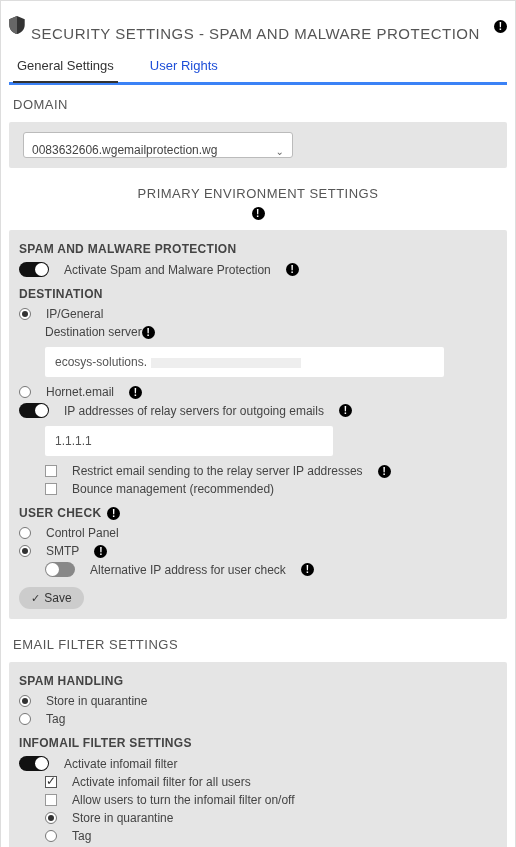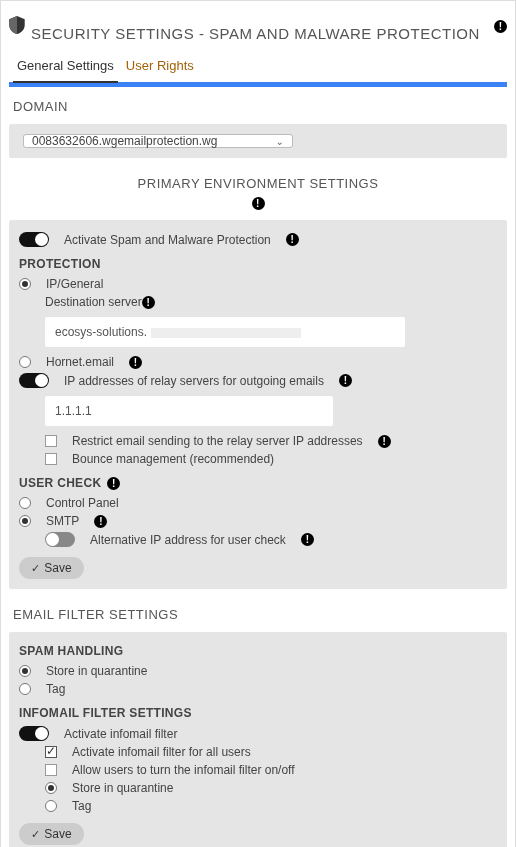--- a/index.html
+++ b/index.html
@@ -37,28 +37,28 @@
     color: #fff;
     font-size: 10px;
     font-weight: bold;
     align-items: center;
     justify-content: center;
     cursor: default;
     vertical-align: middle;
   }
   .tabs {
     display: flex;
-    gap: 4px;
-    border-bottom: 5px solid #3b82f6;
+    gap: 28px;
+    border-bottom: 3px solid #3b82f6;
     padding: 0 4px;
   }
   .tab {
     padding: 6px 4px 8px 4px;
     font-size: 13px;
-    color: #a16207;
+    color: #1d4ed8;
     cursor: pointer;
     border-bottom: 2px solid transparent;
     margin-bottom: -1px;
   }
   .tab.active {
     border-bottom: 2px solid #333;
     color: #333;
   }
   .section-title {
     font-size: 13px;
@@ -84,26 +84,26 @@
     font-weight: 600;
     letter-spacing: 0.3px;
     color: #444;
     padding: 2px 0 4px 0;
     display: flex;
     align-items: center;
     gap: 6px;
   }
   .domain-select {
     width: 270px;
-    height: 14px;
+    height: 26px;
     border: 1px solid #bbb;
     border-radius: 3px;
     background: #fff;
     display: flex;
-    align-items: center;
+    align-items: flex-end;
     justify-content: space-between;
     padding: 0 8px;
     font-size: 12px;
     color: #444;
     margin: 0 4px;
     cursor: pointer;
   }
   .chev { font-size: 10px; color: #666; }
   .row {
     display: flex;
@@ -166,21 +166,21 @@
     font-size: 12px;
     color: #333;
   }
   .text-input {
     background: #fff;
     border: none;
     border-radius: 2px;
     padding: 8px 10px;
     font-size: 12px;
     color: #555;
-    width: 360px;
+    width: 399px;
     margin: 6px 0 6px 26px;
   }
   .text-input.sm { width: 288px; }
   .sublabel {
     font-size: 12px;
     color: #444;
     padding: 2px 0 2px 26px;
     display: flex;
     align-items: center;
     gap: 0;
@@ -229,28 +229,29 @@
       <span class="chev">⌄</span>
     </div>
   </div>
 
   <div class="section-title with-icon">
     <span>PRIMARY ENVIRONMENT SETTINGS</span>
     <span class="info-dot">!</span>
   </div>
 
   <div class="panel">
+    <div class="sub-title">SPAM AND MALWARE PROTECTION</div>
     <div class="row">
       <div class="toggle on"></div>
       <span>Activate Spam and Malware Protection</span>
       <span class="info-dot">!</span>
     </div>
 
     <div class="spacer"></div>
-    <div class="sub-title">PROTECTION</div>
+    <div class="sub-title">DESTINATION</div>
     <div class="row">
       <div class="radio on"></div>
       <span>IP/General</span>
     </div>
     <div class="sublabel">
       <span>Destination server</span>
       <span class="info-dot">!</span>
     </div>
     <div class="text-input">
       <span>ecosys-solutions.</span><span style="display:inline-block;width:150px;height:10px;background:#eee;margin-left:4px;vertical-align:middle;"></span>

